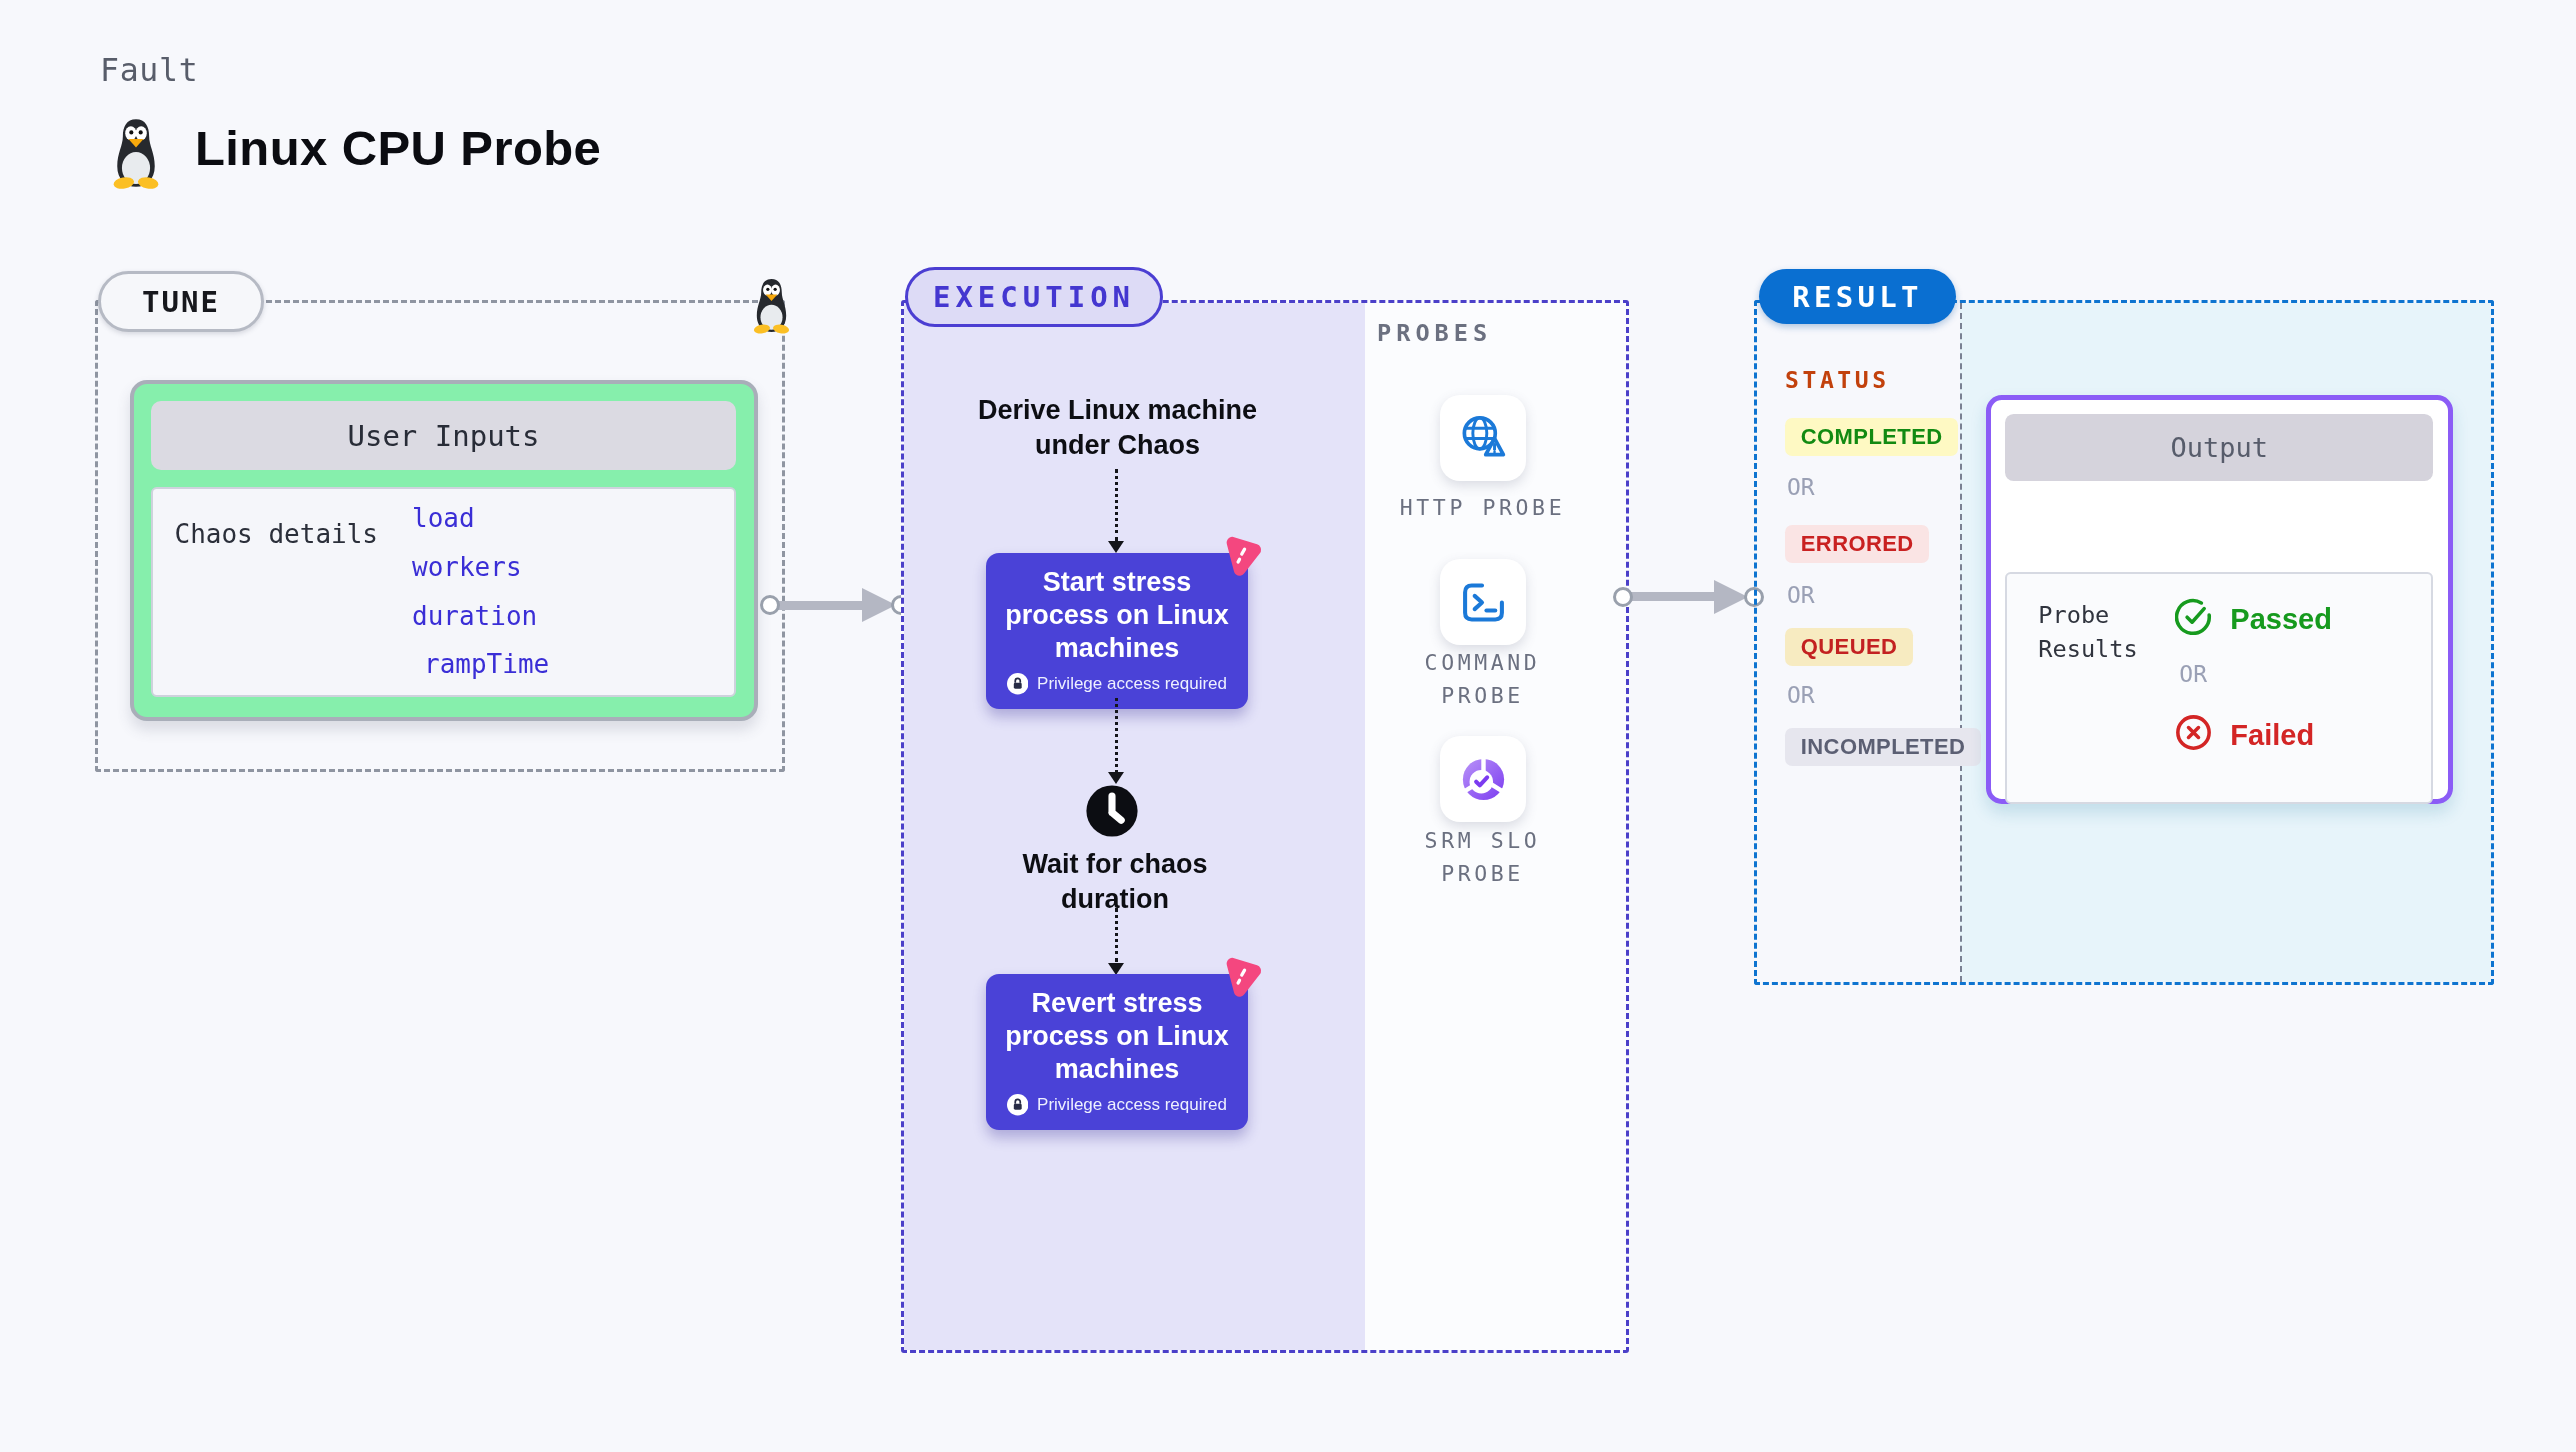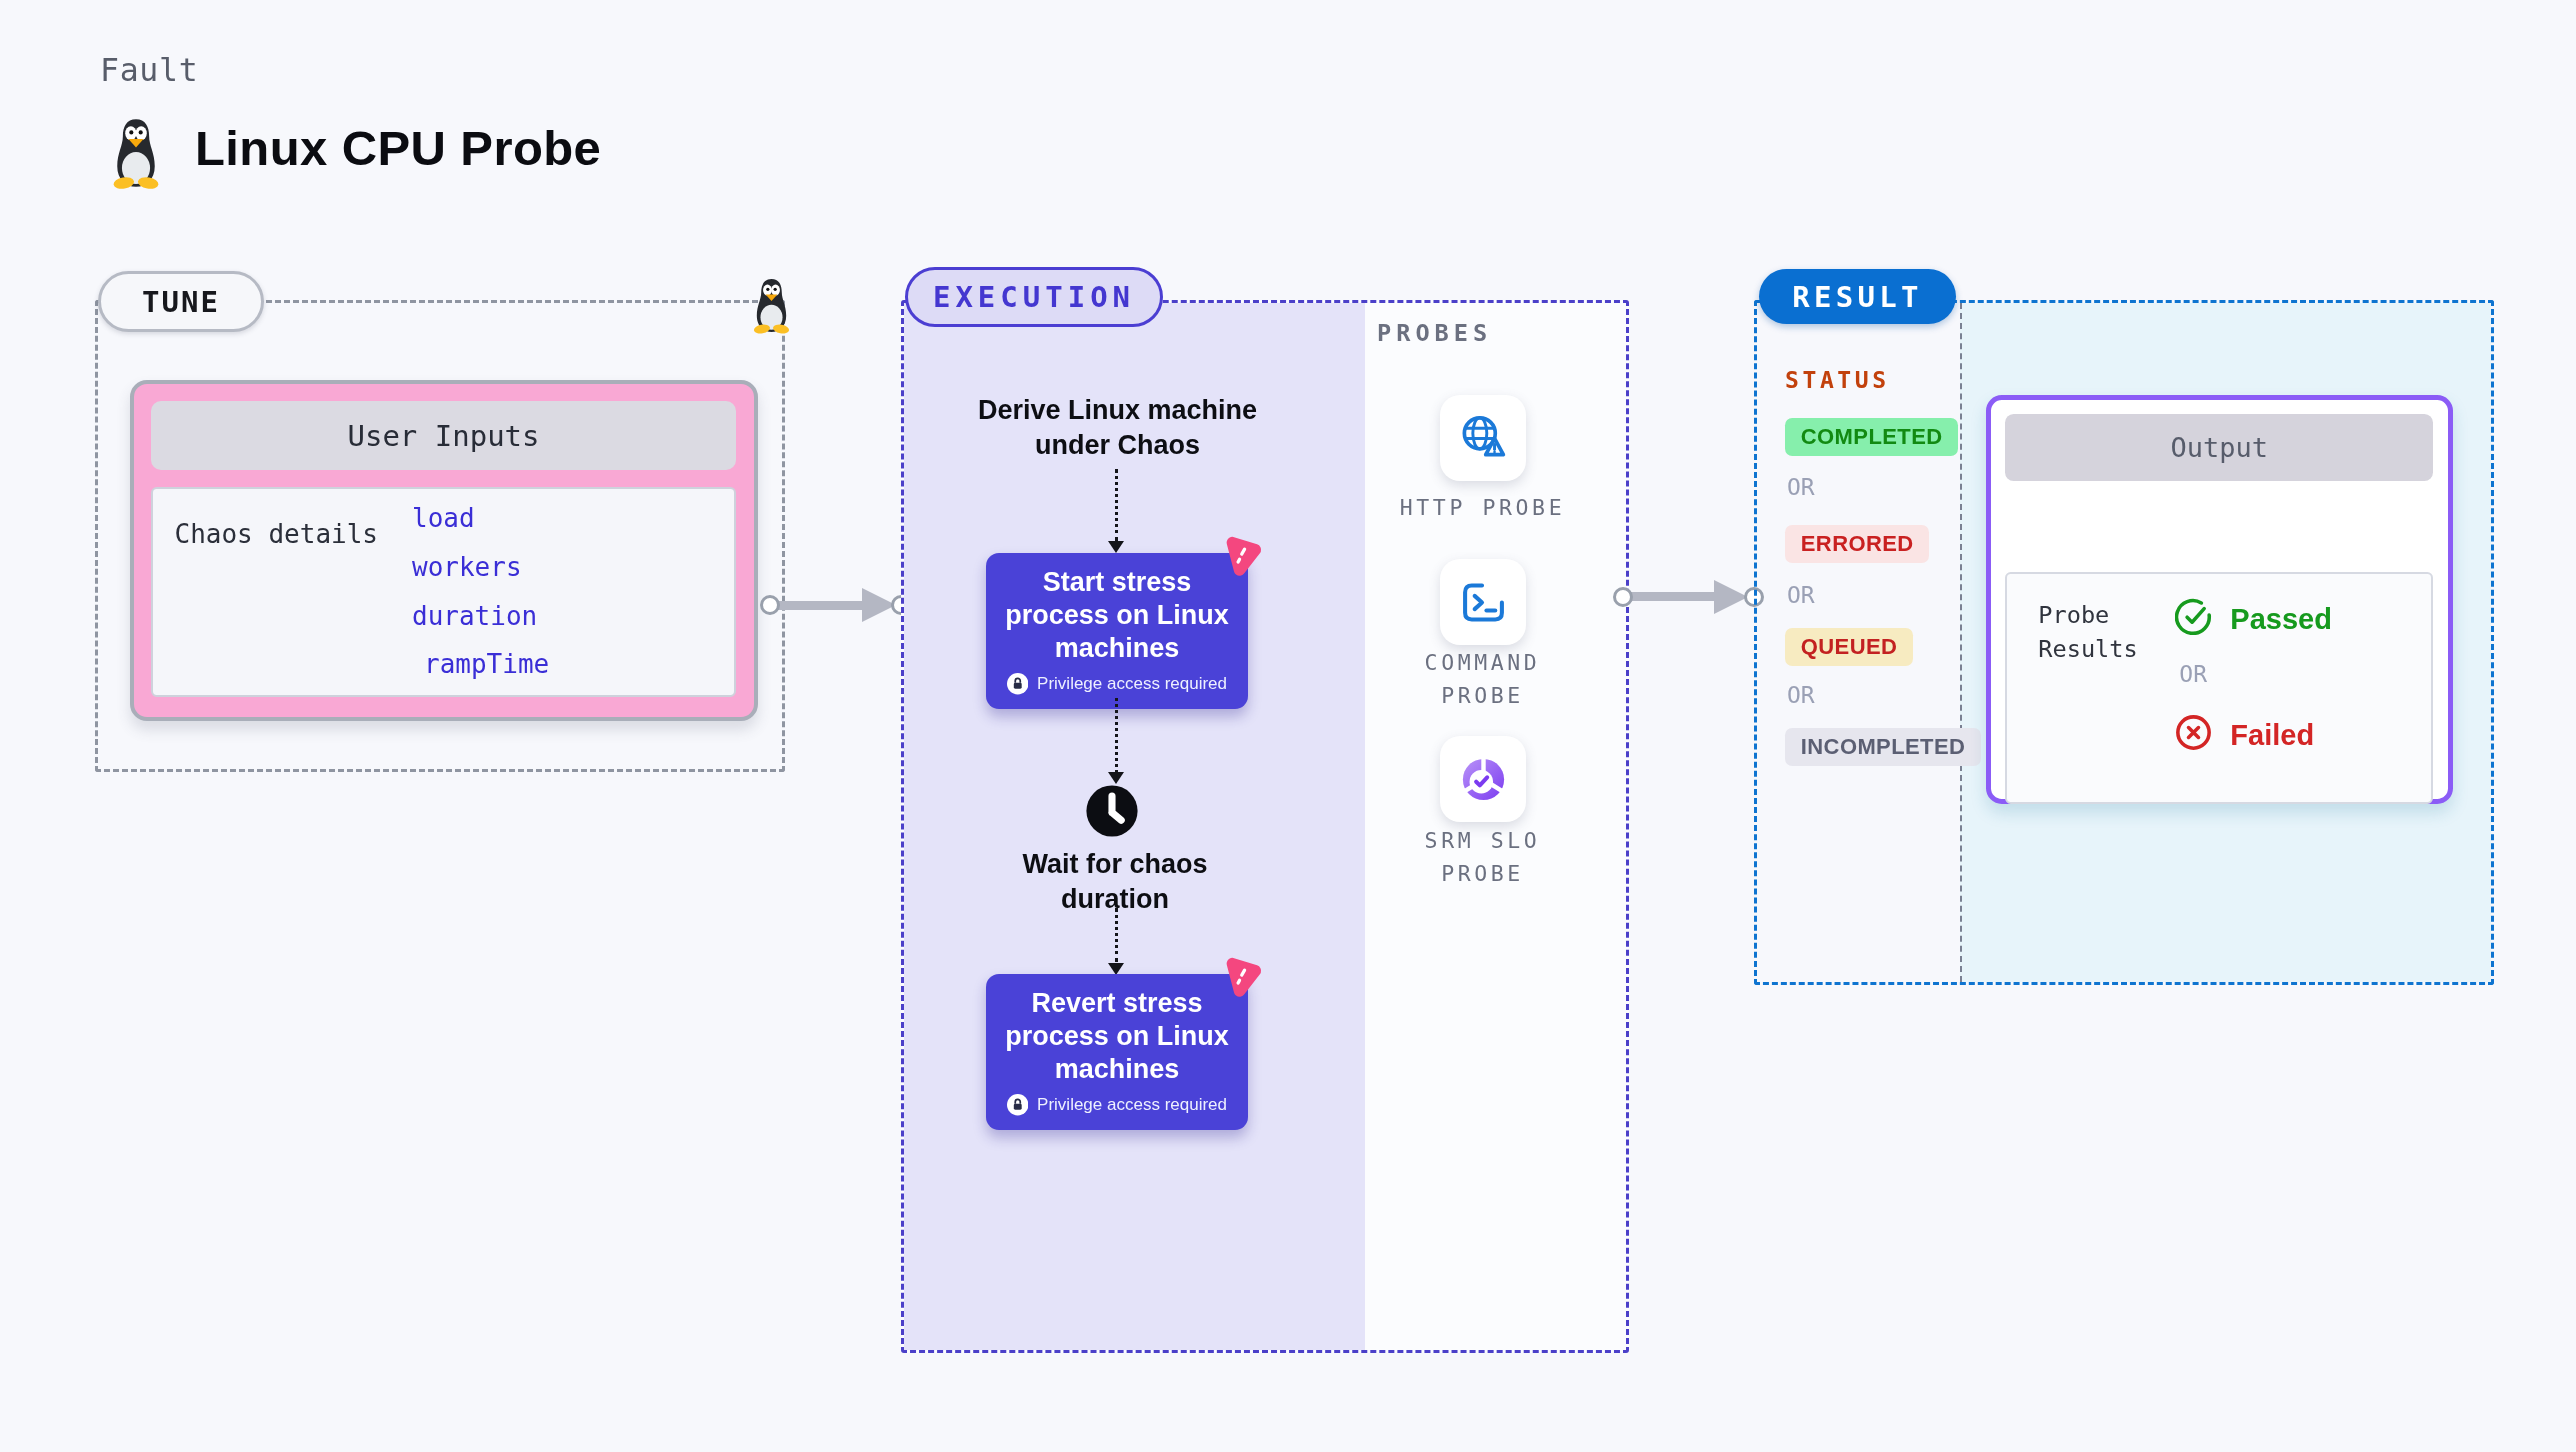--- a/index.html
+++ b/index.html
@@ -20,21 +20,21 @@
   .result-fill{left:203px;top:0;width:531px;height:100%;background:#e7f4fa;}
   .result-divider{left:203px;top:0;height:100%;width:0;border-left:2.1px dashed #7a8092;}
 
   
   .pill{display:flex;align-items:center;justify-content:center;border-radius:31.5px;font-weight:bold;font-size:29px;}
   .tune-pill{left:98px;top:271px;width:160px;height:55px;background:#f6f7fa;border:3.6px solid #b6bac4;color:#17181d;letter-spacing:2.1px;box-shadow:0 2.1px 5.7px rgba(60,65,90,.18);}
   .exec-pill{left:905px;top:267px;width:252px;height:54px;background:#dddbf6;border:3.6px solid #4b3ed2;color:#4437d0;letter-spacing:5px;}
   .result-pill{left:1759px;top:269px;width:197px;height:55px;background:#0a6fd1;color:#ffffff;letter-spacing:4.3px;box-shadow:0 2.9px 7.2px rgba(10,80,160,.3);}
 
   
-  .ui-card{left:130px;top:380px;width:620px;height:333px;background:#f9a8d4;border:4.3px solid #a9aeb9;border-radius:17px;box-shadow:0 8.6px 14.3px rgba(70,75,100,.16);}
+  .ui-card{left:130px;top:380px;width:620px;height:333px;background:#86efac;border:4.3px solid #a9aeb9;border-radius:17px;box-shadow:0 8.6px 14.3px rgba(70,75,100,.16);}
   .ui-head{left:17px;top:17px;width:585px;height:69px;background:#dbdae2;border-radius:10px;display:flex;align-items:center;justify-content:center;font-size:29px;color:#282c37;}
   .ui-row{left:17px;top:103px;width:585px;height:210px;background:#f5f6fa;border:2.1px solid #ced2dc;border-radius:5.7px;box-sizing:border-box;}
   .ui-row-label{left:21.5px;top:30px;font-size:26px;color:#2b2f3a;}
   .param{left:259px;font-size:26px;color:#3a2ed6;cursor:pointer;}
 
   
   .conn-line{height:8.6px;background:#b4b7c3;}
   .conn-head{width:0;height:0;border-top:17px solid transparent;border-bottom:17px solid transparent;border-left:34px solid #b4b7c3;}
   .conn-dot{width:20px;height:20px;border-radius:50%;background:#fff;border:3.6px solid #99a0ac;box-sizing:border-box;}
   .dotted-arrow{width:0;border-left:3.6px dotted #14151a;}
@@ -51,21 +51,21 @@
   
   .probes-title{left:1377px;top:319px;font-size:23.6px;font-weight:bold;color:#6b7080;letter-spacing:5px;}
   .probe-card{left:1440px;width:86px;height:86px;background:#fff;border-radius:20px;box-shadow:0 4.3px 11.5px rgba(80,85,110,.18);
               display:flex;align-items:center;justify-content:center;}
   .probe-label{width:229px;text-align:center;font-size:21.5px;color:#6b7080;letter-spacing:3.6px;line-height:1.55;}
   .probe-label.narrow{width:165px;}
 
   
   .status-title{left:1785px;top:367px;font-size:23px;font-weight:bold;color:#c2410c;letter-spacing:3.6px;}
   .status-badge{left:1785px;height:38px;line-height:38px;padding:0 15.8px;border-radius:7.2px;font-size:22px;font-weight:bold;letter-spacing:0.4px;}
-  .st-completed{background:#86efac;color:#128a12;}
+  .st-completed{background:#fef9c3;color:#128a12;}
   .st-errored{background:#fae4e4;color:#c92121;}
   .st-queued{background:#f7ebc1;color:#c32121;}
   .st-incompleted{background:#e6e6ee;color:#5b5f73;}
   .or-label{font-size:23px;color:#9aa0b5;}
 
   
   .out-card{left:1986px;top:395px;width:467px;height:409px;background:#fff;border:5px solid #8b5cf6;border-radius:15.8px;
             box-shadow:0 8.6px 15.8px rgba(30,120,160,.18);box-sizing:border-box;}
   .out-head{left:14.3px;top:14.3px;width:428px;height:67px;background:#d5d3dc;border-radius:8.6px;display:flex;align-items:center;justify-content:center;font-size:27px;color:#575c6b;}
   .out-row{left:14.3px;width:428px;background:#fafbfd;border:2.1px solid #d6d9e2;border-radius:5.7px;box-sizing:border-box;}

